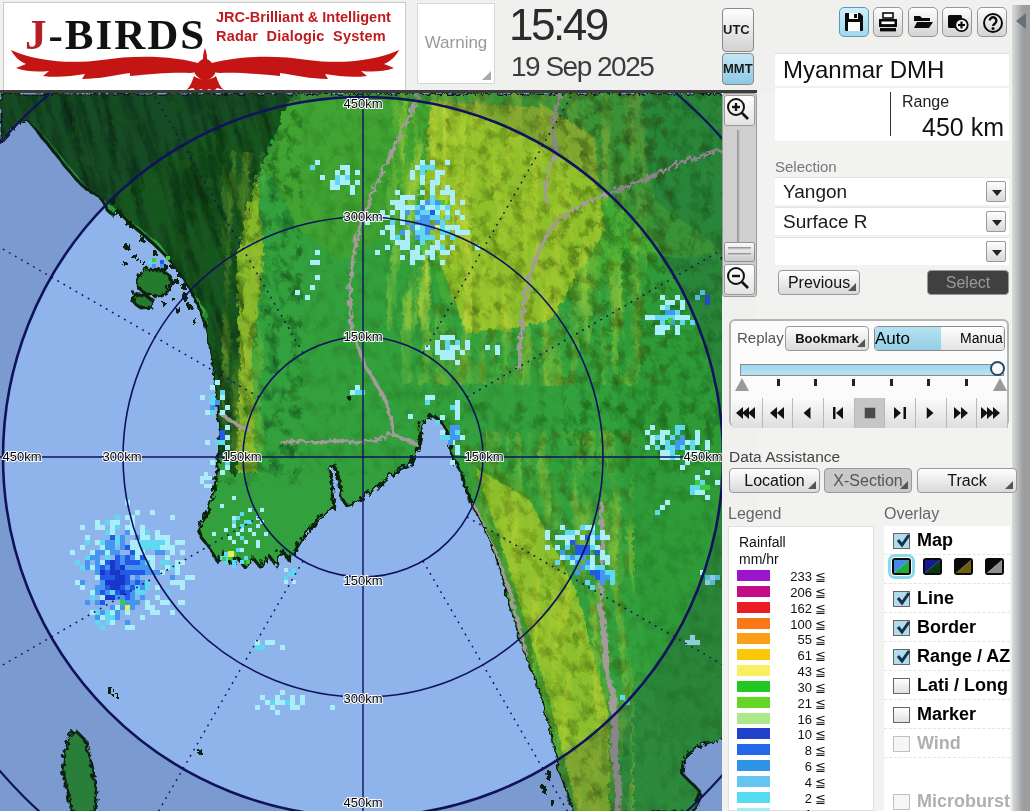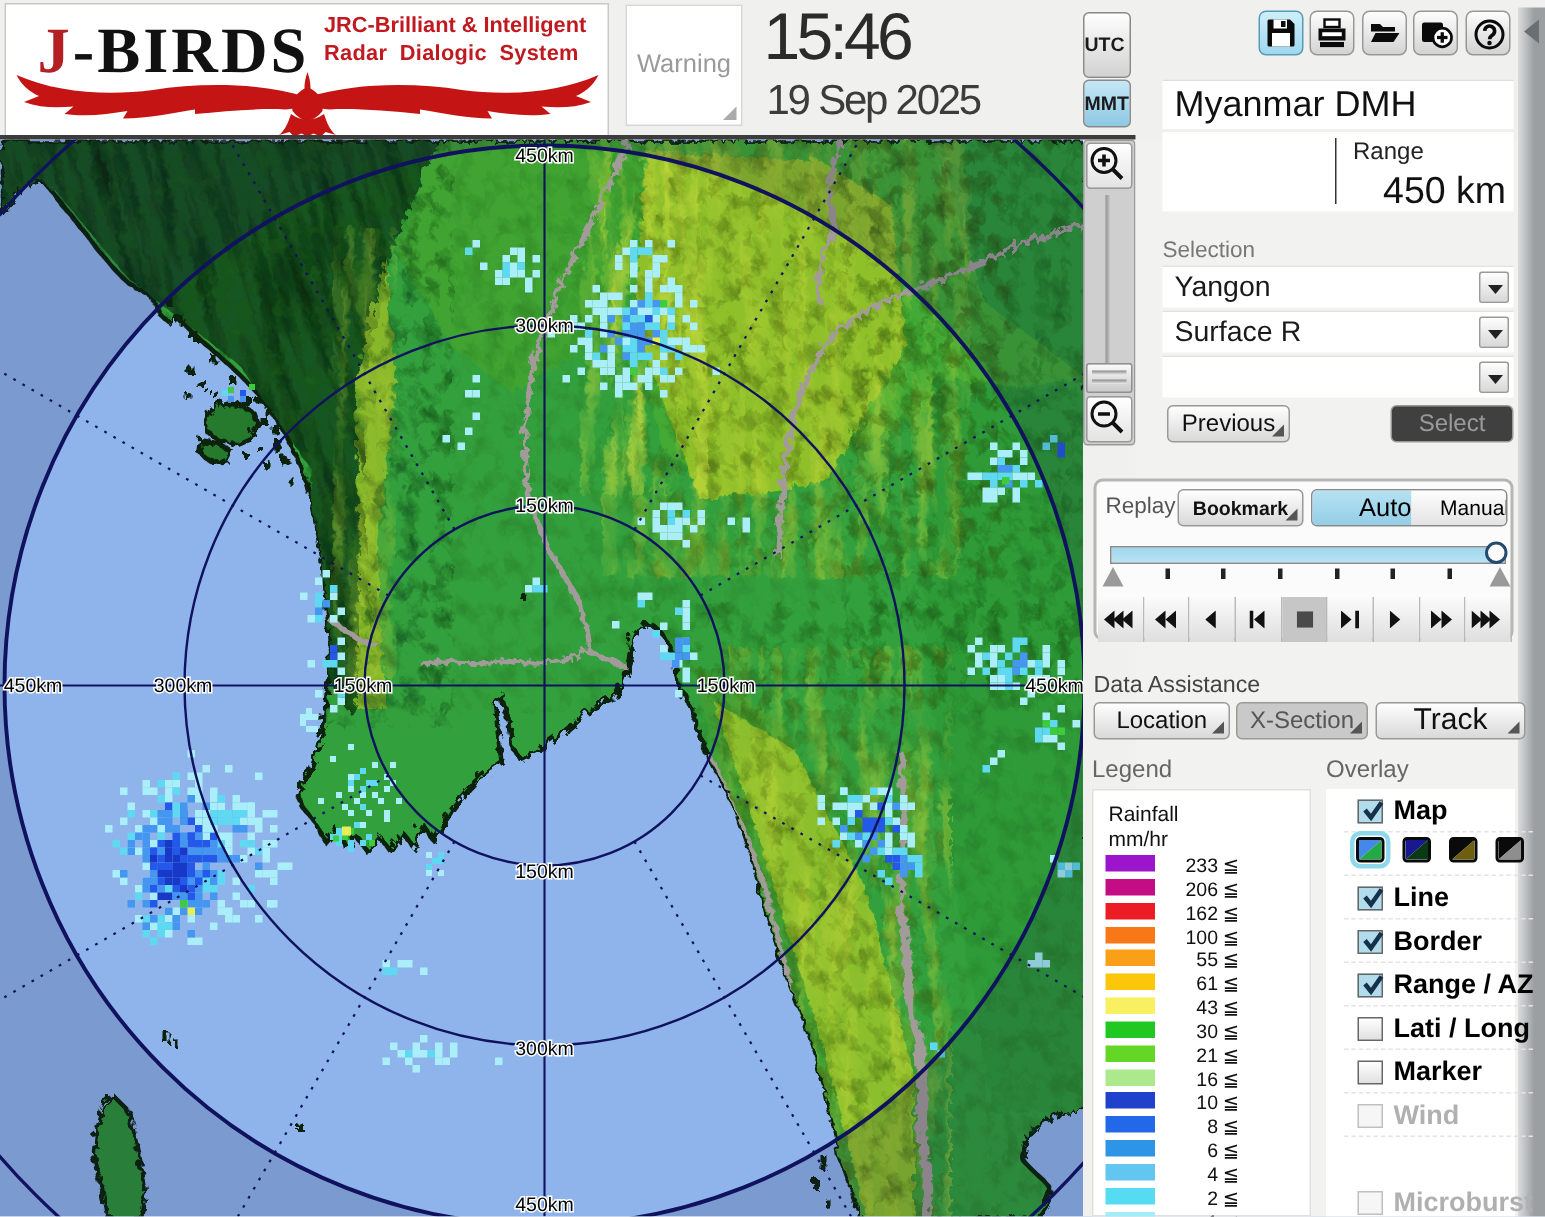--- a/index.html
+++ b/index.html
@@ -40,40 +40,40 @@
 .darr{position:absolute;right:3px;top:3px;width:20px;height:21px;border:1px solid #999;border-radius:2px;background:linear-gradient(#fefefe,#d8d8d8);text-align:center}
 .darr:after{content:"";position:absolute;left:5px;top:8px;border-left:5px solid transparent;border-right:5px solid transparent;border-top:6px solid #222}
 .btn{position:absolute;border:1px solid #999;border-radius:4px;background:linear-gradient(#fefefe,#d9d9d9);text-align:center;color:#111}
 .grip:after{content:"";position:absolute;right:3px;bottom:3px;border-left:8px solid transparent;border-bottom:8px solid #555}
 .dis{background:#404040;color:#9a9a9a}
 .press{background:#c9c9c9;color:#555}
 #replay{position:absolute;left:-28px;top:226px;width:280px;height:108px;border:2px solid #b5b5b5;border-radius:6px;background:#fbfbfb}
 #replay .lbl{position:absolute;left:6px;top:8px;font-size:15px;color:#555}
 #bookmark{left:54px;top:5px;width:84px;height:25px;line-height:23px;font-size:14px;font-weight:bold}
 #automan{position:absolute;left:143px;top:5px;width:131px;height:25px;border:1px solid #8a8a8a;border-radius:4px;overflow:hidden;background:#fff}
-#auto{position:absolute;left:0;top:0;width:66px;height:24px;background:linear-gradient(#b5e2f2,#92cde6);text-align:right;line-height:23px;font-size:17px;color:#000}
+#auto{position:absolute;left:0;top:0;width:66px;height:24px;background:linear-gradient(#b5e2f2,#92cde6);text-align:left;line-height:23px;font-size:17px;color:#000}
 #manual{position:absolute;left:66px;top:0;width:65px;height:24px;background:linear-gradient(#fefefe,#e2e2e2);text-align:right;line-height:23px;font-size:14px;color:#000}
 #strack{position:absolute;left:9px;top:43px;width:264px;height:12px;background:linear-gradient(#9fd6ec,#b9e4f2);border:1px solid #8a8a8a}
 #shandle{position:absolute;left:259px;top:40px;width:15px;height:15px;border-radius:50%;background:#fbfbfb;border:2px solid #264a6e}
 .tick{position:absolute;top:58px;width:2.5px;height:7px;background:#222}
 .stri{position:absolute;top:57px;width:0;height:0;border-left:7px solid transparent;border-right:7px solid transparent;border-bottom:13px solid #9a9a9a}
 #pbrow{position:absolute;left:1px;top:77px;width:276px;height:30px;display:flex}
 .pb{flex:1;border-right:1px solid #b9b9b9;background:linear-gradient(#fbfbfb,#dedede);position:relative}
 .pb svg{position:absolute;left:50%;top:50%;transform:translate(-50%,-50%)}
 #da{position:absolute;left:-28px;top:355px;font-size:15.5px;color:#444}
 #legend{position:absolute;left:-29px;top:433px;width:146px;height:285px;background:#fff;border:1px solid #e0e0e0}
 #legend .t1{position:absolute;left:10px;top:9px;font-size:14px;color:#111}
 .lrow{position:absolute;left:8px;width:135px;height:16px}
 .lbar{position:absolute;left:0;top:1px;width:33px;height:11px}
 .lnum{position:absolute;right:60px;top:0;font-size:13px;color:#111;text-align:right}
 .lle{position:absolute;right:46px;top:0;font-size:13px;color:#111}
 #lgt{position:absolute;left:-29px;top:412px;font-size:16px;color:#666}
 #ovt{position:absolute;left:127px;top:412px;font-size:16px;color:#666}
 #overlay{position:absolute;left:127px;top:433px;width:126px;height:285px;background:#fff}
-.orow{position:absolute;left:12px;width:126px;height:29px;border-bottom:1px dashed #e4e4e4}
+.orow{position:absolute;left:0;width:126px;height:29px;border-bottom:1px dashed #e4e4e4}
 .cb{position:absolute;left:9px;top:7px;width:17px;height:16px;border:1px solid #666;background:linear-gradient(#fff,#e0e0e0)}
 .cbc{background:#b2dcec}
 .cb svg{position:absolute;left:0px;top:-2px}
 .olab{position:absolute;left:33px;top:4px;font-size:18px;font-weight:bold;color:#000;white-space:nowrap}
 .odis{color:#b0b0b0;font-weight:bold}
 .cbd{border:1px solid #c0c0c0;background:#f6f6f6}
 .sw{position:absolute;top:3px;width:19px;height:17px;border:2px solid #0a0a0a;border-radius:3px}
 .sw svg{display:block}
 </style></head><body>
 <div id="root">
@@ -87,21 +87,21 @@
    <g id="wingL">
             <path d="M199,18 C168,8 128,8 96,13 C66,17 32,15 5,3 C8,9 13,14 20,17 L10,21 C21,25 32,25 43,24 L37,29 C52,31 66,29 79,27 L76,32 C93,32 110,28 124,26 L124,29 C145,27 168,25 184,26 C190,26 196,23 199,21 Z"></path>
           </g>
    <use href="#wingL" transform="translate(398,0) scale(-1,1)"></use>
    <path d="M197,12 C191,15 188,21 189,27 C192,31 196,33 199,34 C202,33 206,31 209,27 C210,21 207,15 201,12 C201,7 200,4 199,1 C198,4 197,7 197,12 Z"></path>
    <path d="M188,29 C186,35 184,40 180,43 L187,41 L190,44 L195,42 L199,44 L203,42 L208,44 L211,41 L218,43 C214,40 212,35 210,29 C203,34 195,34 188,29 Z"></path>
   </g>
  </svg>
 </div>
 <div class="abs" id="warn">Warning<div style="position:absolute;right:3px;bottom:3px;width:0;height:0;border-left:9px solid transparent;border-bottom:9px solid #aaa"></div></div>
-<div class="abs" id="time">15:46</div>
+<div class="abs" id="time">15:49</div>
 <div class="abs" id="date">19 Sep 2025</div>
 <div class="abs tzbtn" id="utc">UTC</div>
 <div class="abs tzbtn" id="mmt">MMT</div>
 <div class="abs tool" style="left:839px;background:linear-gradient(#cdeffb,#9fd8ef);border-color:#5a9ab5">
  <svg width="20" height="20" viewBox="0 0 20 20">
         <path d="M1,2 Q1,1 2,1 L16,1 L19,4 L19,18 Q19,19 18,19 L2,19 Q1,19 1,18 Z" fill="#0a0a0a"></path>
         <rect x="5" y="1" width="9" height="6" fill="#fff"></rect>
         <rect x="10" y="2" width="3" height="4" fill="#0a0a0a"></rect>
         <rect x="4" y="10" width="12" height="9" fill="#fff"></rect>
       </svg>
@@ -1264,21 +1264,21 @@
               <polygon points="0,0 0,12 7,6" fill="#111"></polygon>
               <polygon points="6,0 6,12 13,6" fill="#111"></polygon>
               <polygon points="12,0 12,12 19,6" fill="#111"></polygon>
             </svg>
           </div>
         </div>
  </div>
  <div id="da">Data Assistance</div>
  <div class="btn grip" style="left:-28px;top:375px;width:91px;height:25px;line-height:23px;font-size:16px">Location</div>
  <div class="btn grip press" style="left:67px;top:375px;width:88px;height:25px;line-height:23px;font-size:16px">X-Section</div>
- <div class="btn grip" style="left:160px;top:375px;width:100px;height:25px;line-height:23px;font-size:20px">Track</div>
+ <div class="btn grip" style="left:160px;top:375px;width:100px;height:25px;line-height:23px;font-size:16px">Track</div>
  <div id="lgt">Legend</div>
       <div id="ovt">Overlay</div>
  <div id="legend">
    <div class="t1" style="top:7px">Rainfall</div>
         <div class="t1" style="top:24px">mm/hr</div>
    <div class="lrow" style="top:42px">
           <div class="lbar" style="background:#9c14cc"></div>
           <div class="lnum">233</div>
           <div class="lle">≦</div>
         </div>

